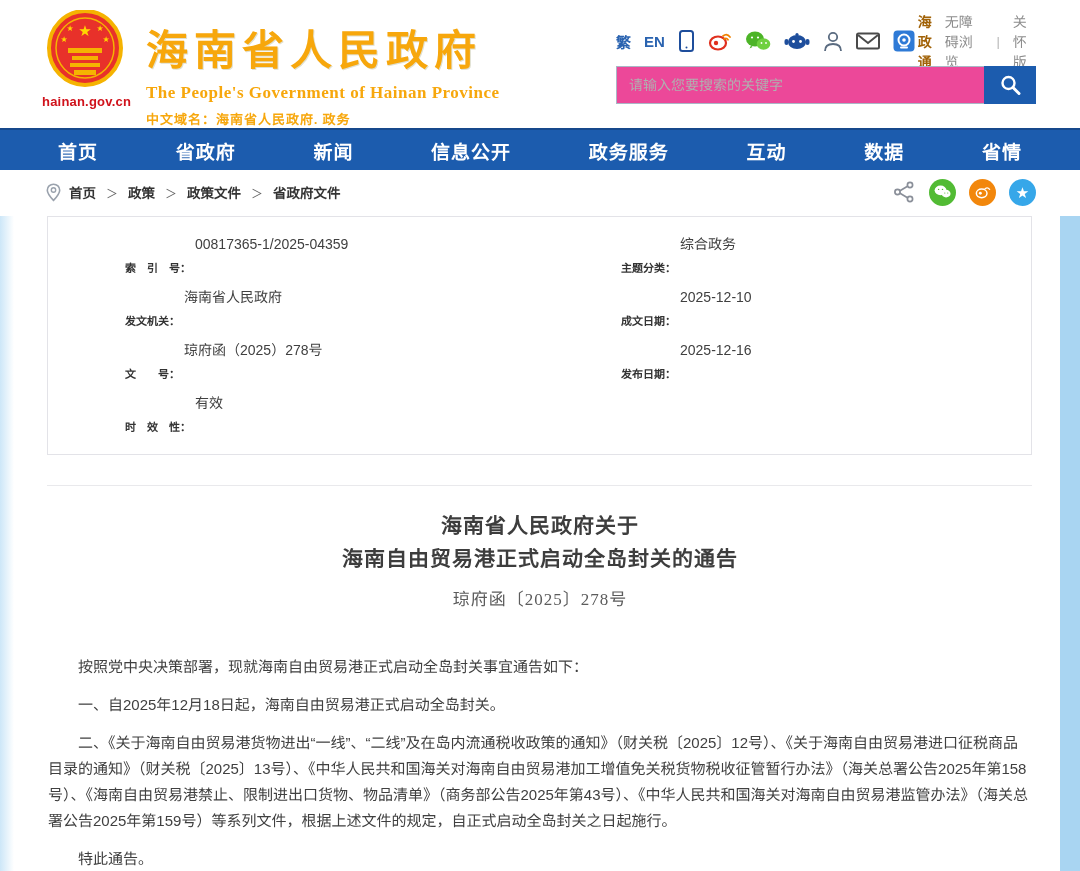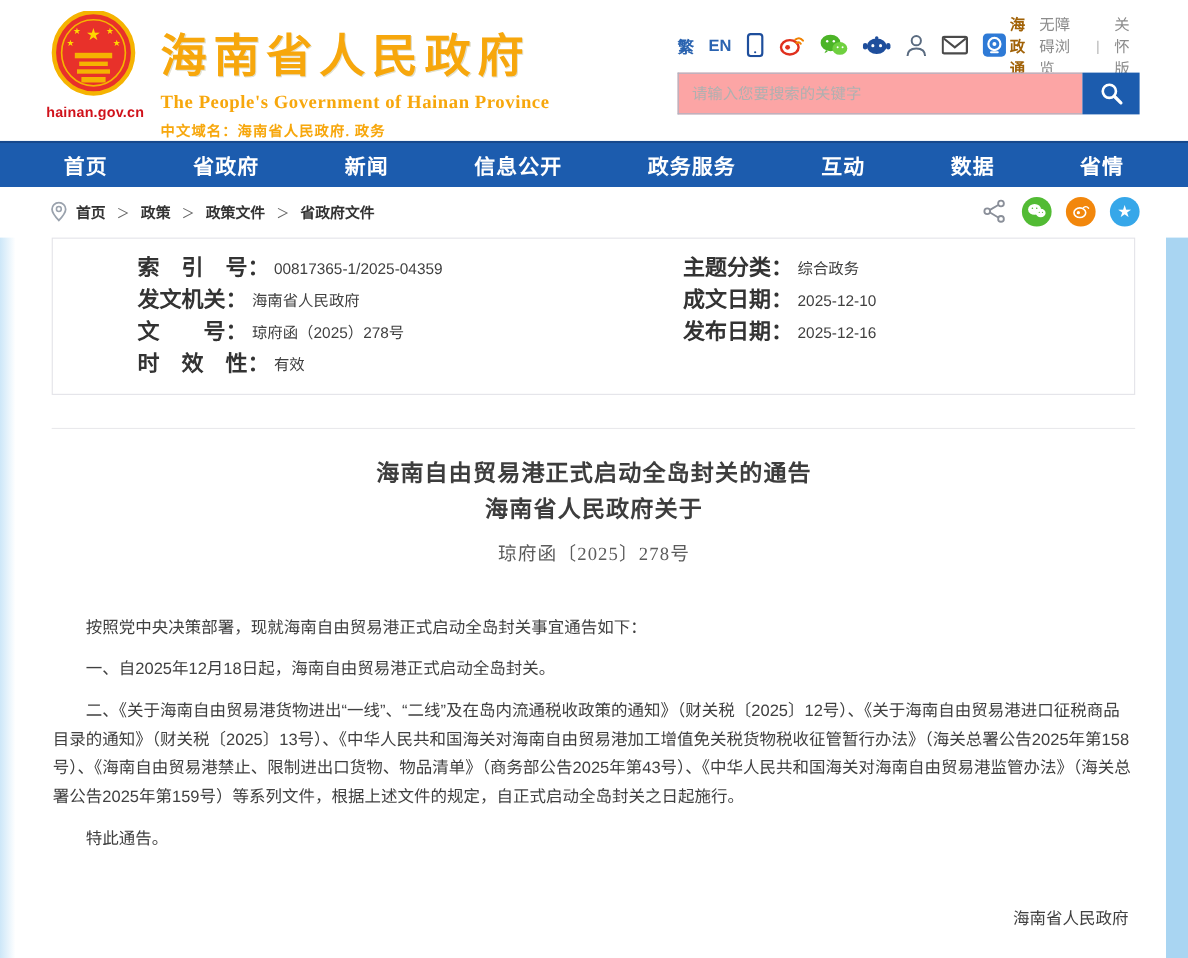--- a/index.html
+++ b/index.html
@@ -21,21 +21,21 @@
     color:#f7a70c; margin-top:6px; letter-spacing:1px; }
   .header-right { position:absolute; right:44px; top:28px; width:420px; }
   .quick-row { display:flex; align-items:center; justify-content:flex-end; gap:13px; height:26px; }
   .ql-text { color:#2a63b0; font-size:15px; font-weight:bold; cursor:pointer; }
   .ql-gray { color:#8c8c8c; font-size:14px; cursor:pointer; font-weight:normal; }
   .ql-sep { color:#b5b5b5; font-size:13px; }
   .hzt { display:flex; align-items:center; gap:3px; cursor:pointer; }
   .hzt-label { color:#a16207; font-size:14px; font-weight:bold; }
   .search-row { display:flex; margin-top:12px; height:38px; }
   .search-input { flex:1; border:1px solid #a9b6c6; border-right:none; font-size:14px;
-    padding:0 12px; color:#333; outline:none; background:#fca5a5; }
+    padding:0 12px; color:#333; outline:none; background:#ec4899; }
   .search-input::placeholder { color:#b0b0b0; }
   .search-btn { width:52px; background:#1c5cae; border:none; cursor:pointer;
     display:flex; align-items:center; justify-content:center; }
   
   .nav { height:42px; background:#1c5cae; border-top:2px solid #16488c;
     display:flex; align-items:center; justify-content:space-between; padding:0 58px; }
   .nav-item { color:#fff; font-size:19px; font-weight:bold; cursor:pointer; letter-spacing:1px; }
   
   .crumb-bar { height:44px; background:#fff; display:flex; align-items:center; padding:0 44px 0 46px; }
   .crumb-left { display:flex; align-items:center; gap:8px; flex:1; }
@@ -48,21 +48,21 @@
   .lower { position:relative; background:#fff; min-height:657px; }
   .lower::before { content:""; position:absolute; left:0; top:0; bottom:0; width:14px;
     background:linear-gradient(to right,#cde7f8,#ffffff); }
   .lower::after { content:""; position:absolute; right:0; top:0; bottom:0; width:20px;
     background:#a9d5f2; }
   
   .meta-card { margin:2px 48px 0 47px; border:1px solid #e3e3e8; background:#fff; padding:13px 0 12px; }
   .meta-row { display:flex; line-height:29px; }
   .meta-left { width:573px; padding-left:77px; display:flex; }
   .meta-right { flex:1; display:flex; }
-  .meta-label { font-weight:bold; color:#333; font-size:20px; white-space:pre; }
+  .meta-label { font-weight:bold; color:#333; font-size:11px; white-space:pre;margin-top:24px; }
   .meta-value { color:#404040; font-size:14px; margin-left:4px; }
   .divider { border-top:1px solid #e9e9ec; margin:30px 48px 0 47px; }
   
   .doc-title-block { text-align:center; margin-top:24px; font-family:"Liberation Serif","DejaVu Serif",serif; }
   .doc-title { font-size:21px; font-weight:bold; color:#3d3d3d; line-height:33px; letter-spacing:1px; }
   .doc-number { font-size:17px; color:#5c5c5c; margin-top:9px; letter-spacing:1px; }
   .article { padding:0 48px; margin-top:44px; }
   .article p { font-size:15px; color:#404040; line-height:26px; text-indent:2em; margin-bottom:12px; }
   .signature { text-align:right; margin:46px 54px 0 0; }
   .signature div { font-size:15px; color:#404040; line-height:28px; }
@@ -280,22 +280,22 @@
         <span class="meta-label">时　效　性：</span>
         <span class="meta-value">有效</span>
       </div>
       <div class="meta-right"></div>
     </div>
   </div>
 
   <div class="divider"></div>
 
   <div class="doc-title-block">
+    <div class="doc-title">海南省人民政府关于</div>
     <div class="doc-title">海南自由贸易港正式启动全岛封关的通告</div>
-    <div class="doc-title">海南省人民政府关于</div>
     <div class="doc-number">琼府函〔2025〕278号</div>
   </div>
 
   <div class="article">
     <p>按照党中央决策部署，现就海南自由贸易港正式启动全岛封关事宜通告如下：</p>
     <p>一、自2025年12月18日起，海南自由贸易港正式启动全岛封关。</p>
     <p>二、《关于海南自由贸易港货物进出“一线”、“二线”及在岛内流通税收政策的通知》（财关税〔2025〕12号）、《关于海南自由贸易港进口征税商品目录的通知》（财关税〔2025〕13号）、《中华人民共和国海关对海南自由贸易港加工增值免关税货物税收征管暂行办法》（海关总署公告2025年第158号）、《海南自由贸易港禁止、限制进出口货物、物品清单》（商务部公告2025年第43号）、《中华人民共和国海关对海南自由贸易港监管办法》（海关总署公告2025年第159号）等系列文件，根据上述文件的规定，自正式启动全岛封关之日起施行。</p>
     <p>特此通告。</p>
   </div>
 

